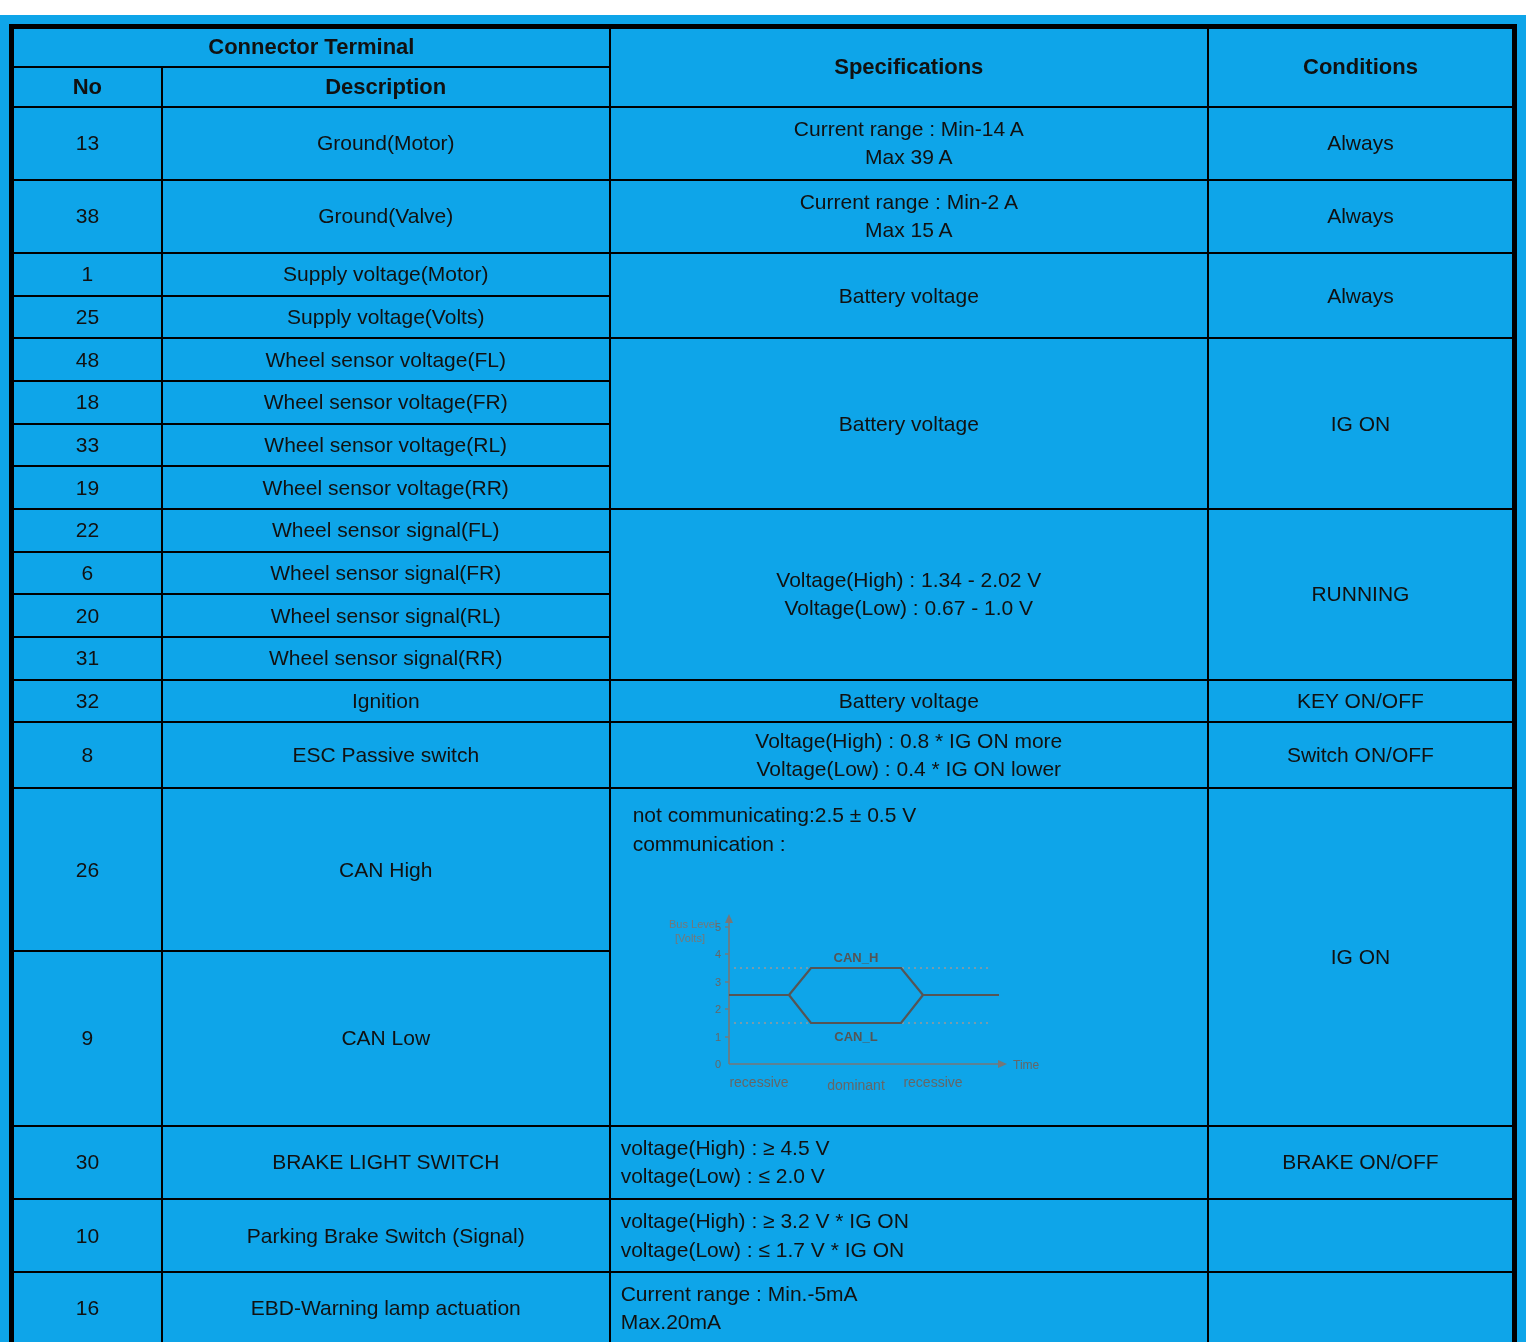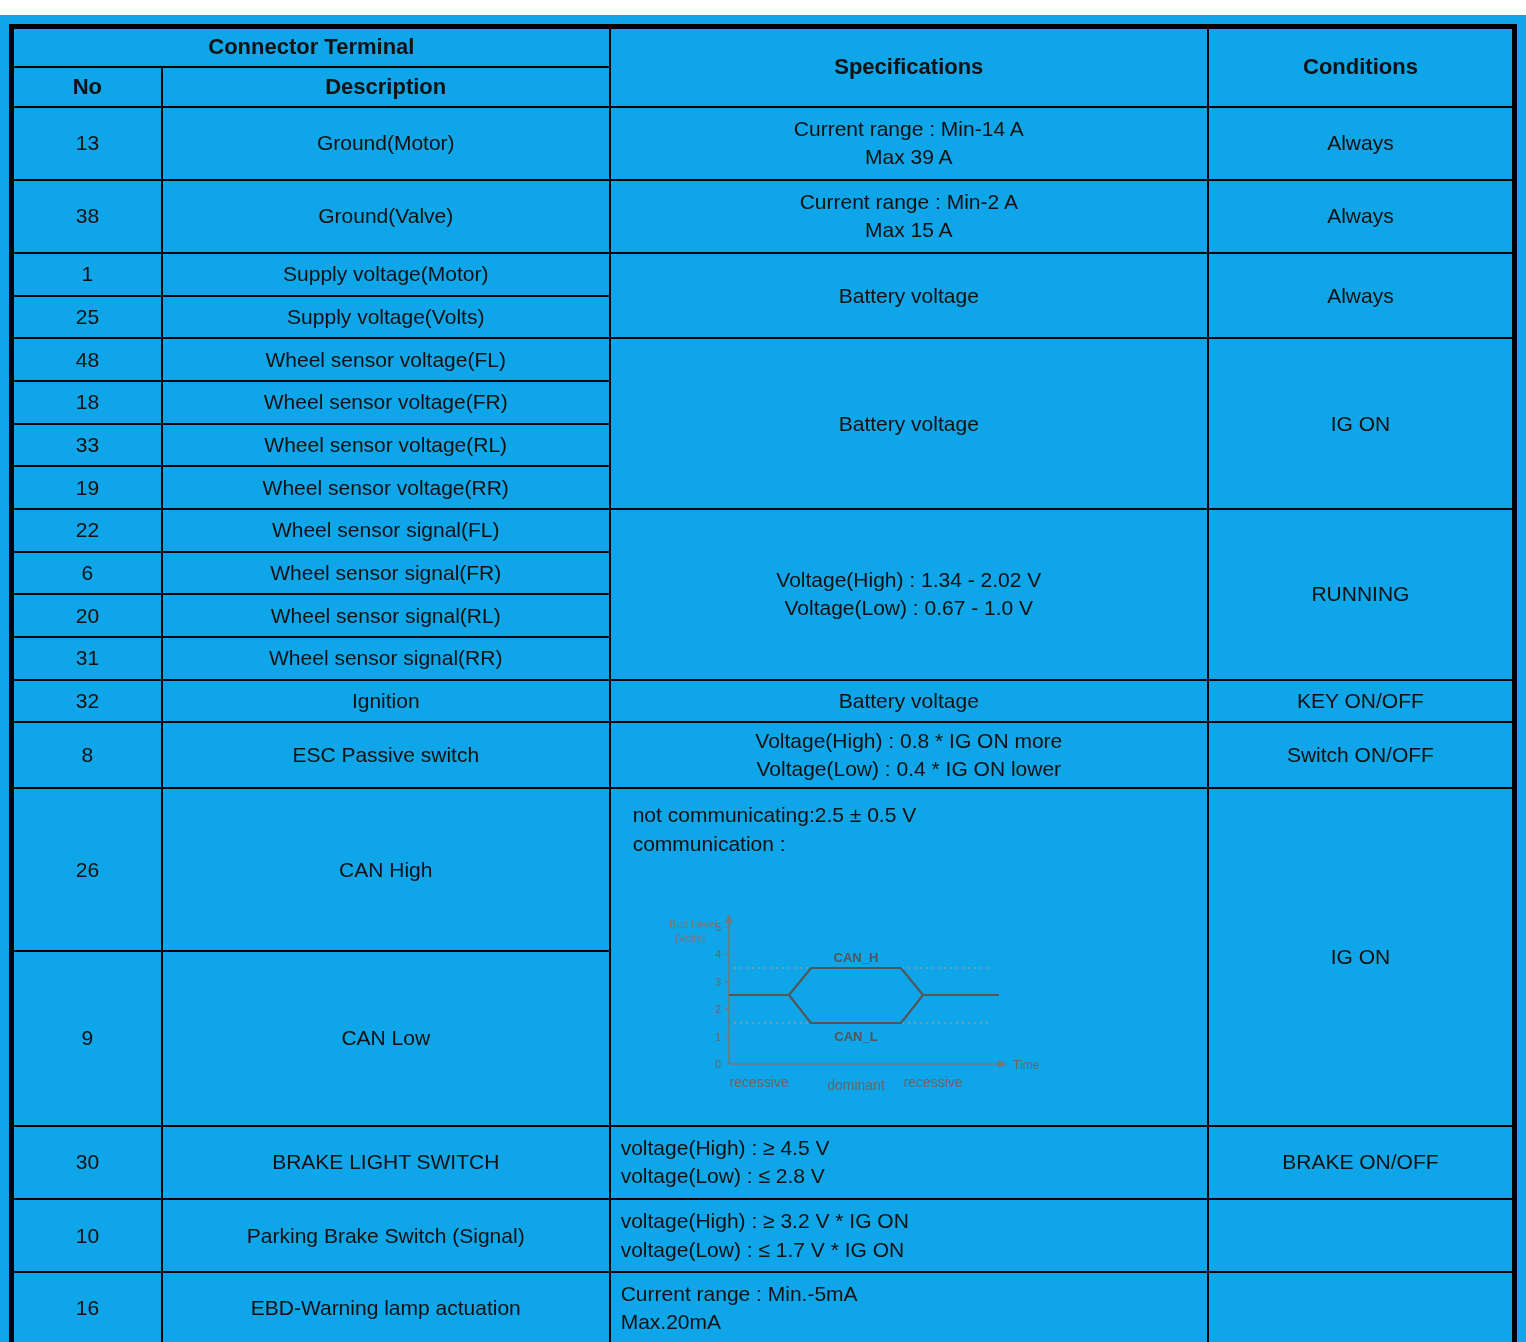--- a/index.html
+++ b/index.html
@@ -235,21 +235,21 @@
       <tr class="r-can-low">
         <td>9</td>
         <td>CAN Low</td>
       </tr>
 
       <tr class="r-double">
         <td>30</td>
         <td>BRAKE LIGHT SWITCH</td>
         <td class="spec-left">
           <div class="spec-line">voltage(High) : ≥ 4.5 V</div>
-          <div class="spec-line">voltage(Low) : ≤ 2.8 V</div>
+          <div class="spec-line">voltage(Low) : ≤ 2.0 V</div>
         </td>
         <td>BRAKE ON/OFF</td>
       </tr>
 
       <tr class="r-double">
         <td>10</td>
         <td>Parking Brake Switch (Signal)</td>
         <td class="spec-left">
           <div class="spec-line">voltage(High) : ≥ 3.2 V * IG ON</div>
           <div class="spec-line">voltage(Low) : ≤ 1.7 V * IG ON</div>

